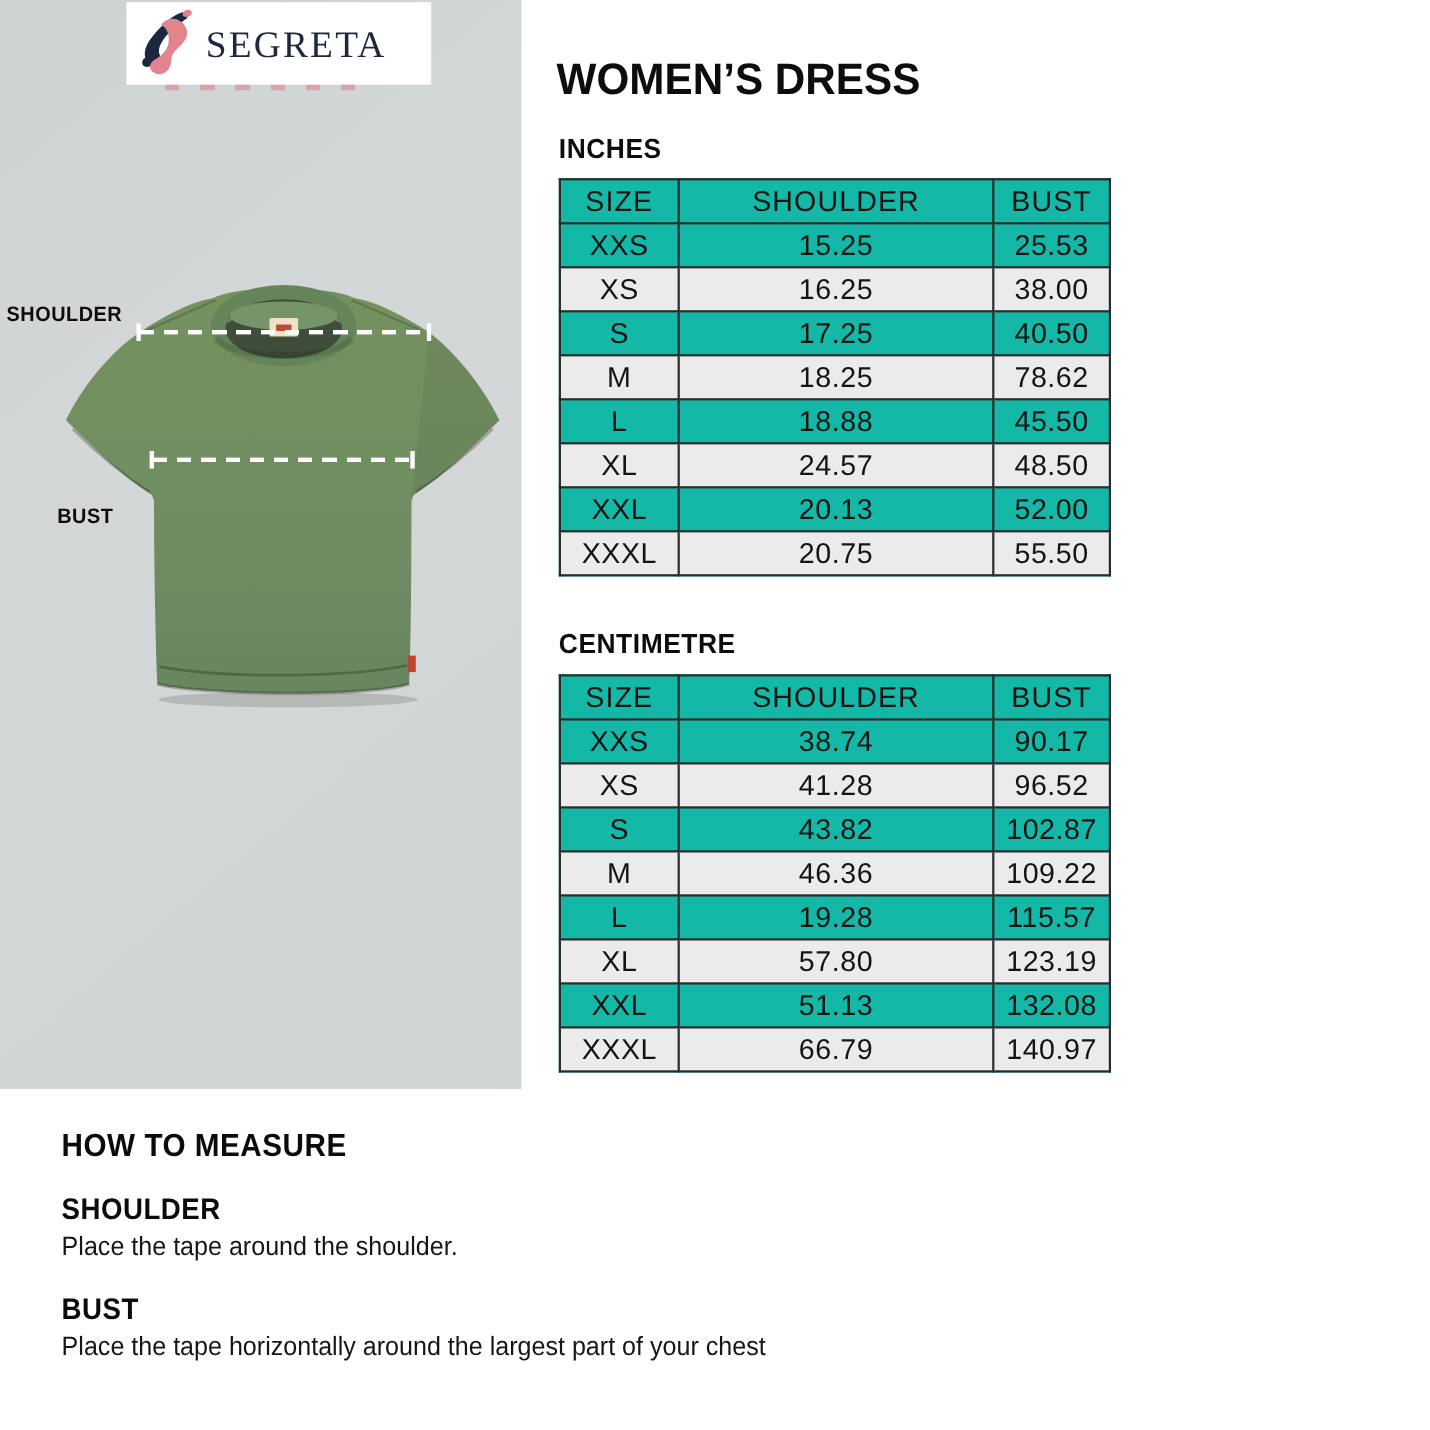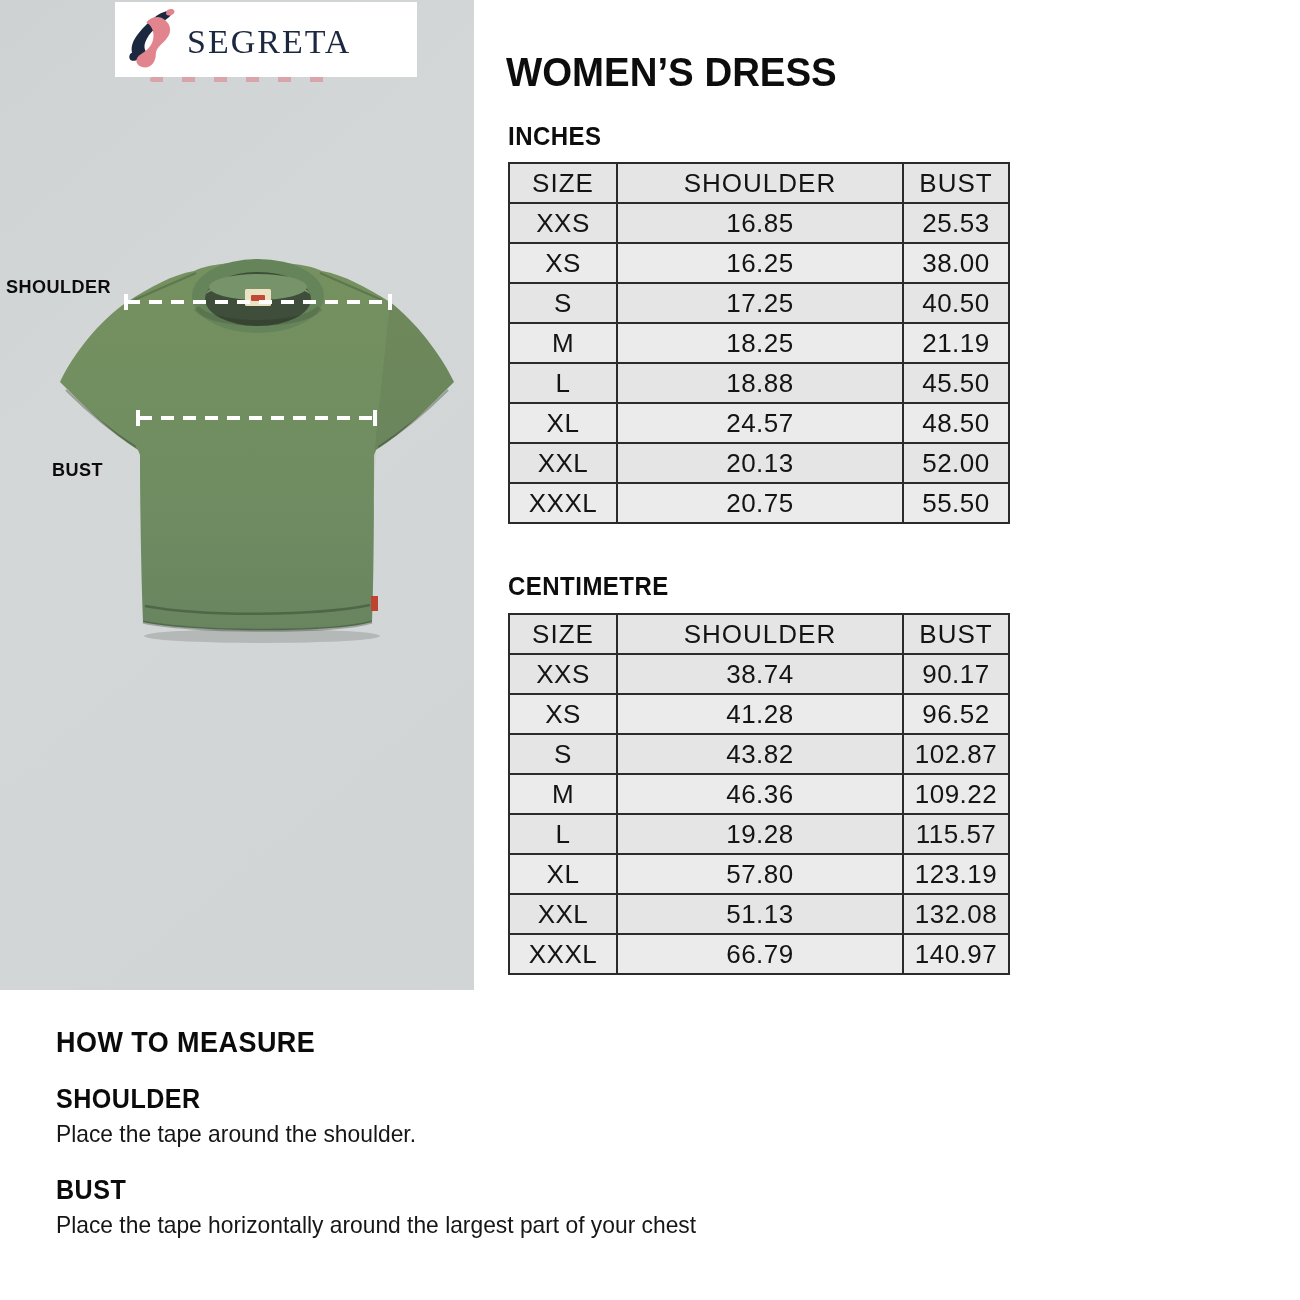--- a/index.html
+++ b/index.html
@@ -15,21 +15,21 @@
 
   
   .panel {
     position:absolute; left:0; top:0;
     width:474px; height:990px;
     background:linear-gradient(140deg,#ced2d3 0%,#d4d7d7 35%,#d2d5d5 100%);
   }
 
   .logo-box {
     position:absolute; left:115px; top:2px;
-    width:302px; height:75px;
+    width:277px; height:75px;
     background:#ffffff;
     display:flex; align-items:center;
     padding-left:12px;
   }
   .logo-mark { width:56px; height:66px; flex:0 0 auto; }
   .logo-text {
     font-family:"Liberation Serif", serif;
     font-size:34px; letter-spacing:2px;
     color:#1c2840; margin-left:4px; margin-top:4px;
   }
@@ -73,21 +73,21 @@
     position:absolute; left:508px;
     font-size:25px; font-weight:bold; color:#0d0d0d;
     letter-spacing:.5px; transform:scaleX(.96); transform-origin:left top;
   }
   .unit-label.inches { top:122px; }
   .unit-label.cm     { top:572px; }
 
   table.size-table {
     position:absolute; left:508px; width:500px;
     border-collapse:collapse; table-layout:fixed;
-    background:#e5e5e5;
+    background:#14b8a6;
   }
   table.size-table.inches { top:162px; }
   table.size-table.cm     { top:613px; }
   .size-table th, .size-table td {
     border:2px solid #2b2b2b;
     height:40px; text-align:center; vertical-align:middle;
     font-weight:normal; color:#141414; padding:0;
   }
   .size-table th { font-size:26px; letter-spacing:1px; }
   .size-table td { font-size:26px; letter-spacing:.5px; }
@@ -214,37 +214,37 @@
       <thead>
         <tr>
           <th>SIZE</th>
           <th>SHOULDER</th>
           <th>BUST</th>
         </tr>
       </thead>
       <tbody>
         <tr>
           <td>XXS</td>
-          <td>16.85</td>
+          <td>15.25</td>
           <td>25.53</td>
         </tr>
         <tr class="alt">
           <td>XS</td>
           <td>16.25</td>
           <td>38.00</td>
         </tr>
         <tr>
           <td>S</td>
           <td>17.25</td>
           <td>40.50</td>
         </tr>
         <tr class="alt">
           <td>M</td>
           <td>18.25</td>
-          <td>21.19</td>
+          <td>78.62</td>
         </tr>
         <tr>
           <td>L</td>
           <td>18.88</td>
           <td>45.50</td>
         </tr>
         <tr class="alt">
           <td>XL</td>
           <td>24.57</td>
           <td>48.50</td>

